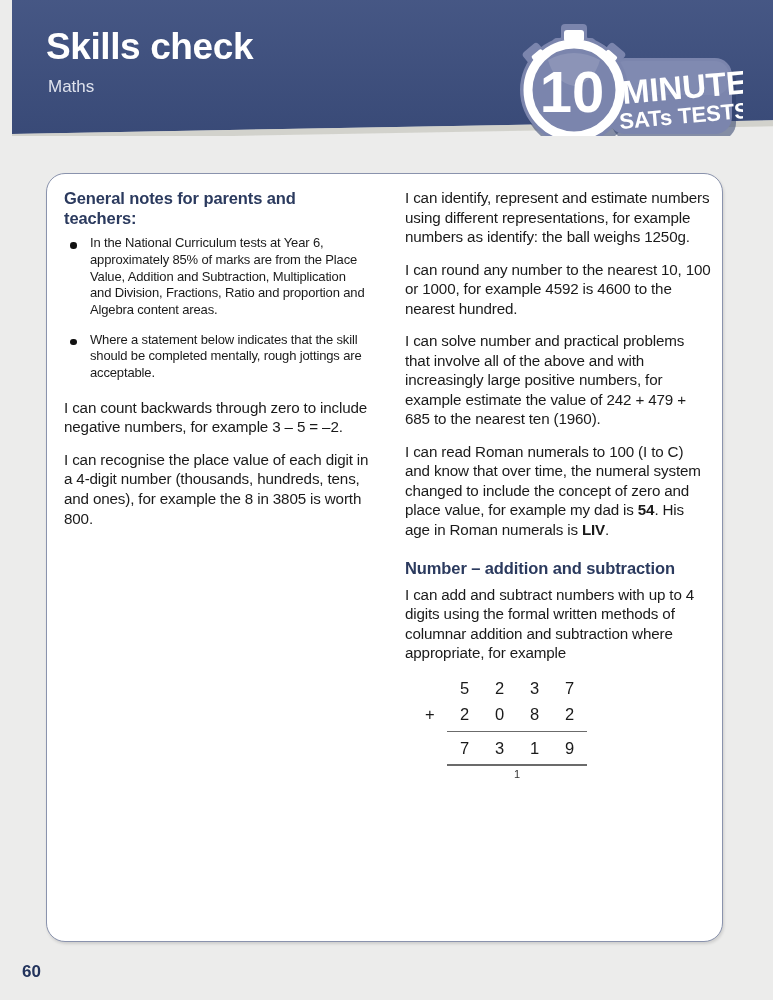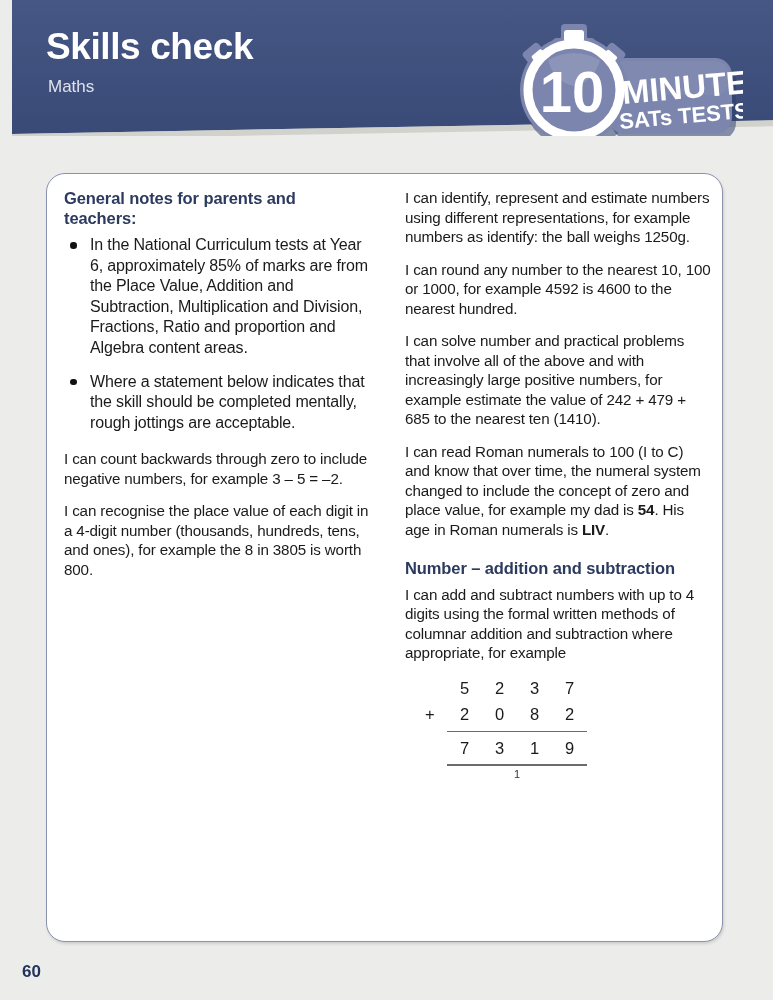--- a/index.html
+++ b/index.html
@@ -132,21 +132,21 @@
   ul.notes {
     list-style: none;
     margin: 0 0 16px 0;
     padding: 0;
   }
   ul.notes li {
     position: relative;
     padding-left: 26px;
     margin-bottom: 13px;
     color: #1a1a1a;
-    font-size: 16px;
+    font-size: 13px;
     line-height: 1.285;
     letter-spacing: -0.15px;
   }
   ul.notes li:last-child { margin-bottom: 2px; }
   ul.notes li::before {
     content: "";
     position: absolute;
     left: 6px;
     top: 7px;
     width: 6.5px;
@@ -267,21 +267,21 @@
       </ul>
 
 
       <p class="stmt">I can count backwards through zero to include negative numbers, for example 3 – 5 = –2.</p>
       <p class="stmt">I can recognise the place value of each digit in a 4-digit number (thousands, hundreds, tens, and ones), for example the 8 in 3805 is worth 800.</p>
     </div>
 
     <div class="col">
       <p class="stmt">I can identify, represent and estimate numbers using different representations, for example numbers as identify: the ball weighs 1250g.</p>
       <p class="stmt">I can round any number to the nearest 10, 100 or 1000, for example 4592 is 4600 to the nearest hundred.</p>
-      <p class="stmt">I can solve number and practical problems that involve all of the above and with increasingly large positive numbers, for example estimate the value of 242 + 479 + 685 to the nearest ten (1410).</p>
+      <p class="stmt">I can solve number and practical problems that involve all of the above and with increasingly large positive numbers, for example estimate the value of 242 + 479 + 685 to the nearest ten (1960).</p>
 
       <p class="stmt">
         <span>I can read Roman numerals to 100 (I to C) and know that over time, the numeral system changed to include the concept of zero and place value, for example my dad is </span><b>54</b><span>. His age in Roman numerals is </span><b>LIV</b><span>.</span>
       </p>
 
       <h2 class="section-head spaced">Number – addition and subtraction</h2>
 
       <p class="stmt">I can add and subtract numbers with up to 4 digits using the formal written methods of columnar addition and subtraction where appropriate, for example</p>
 
       <div class="sum">

